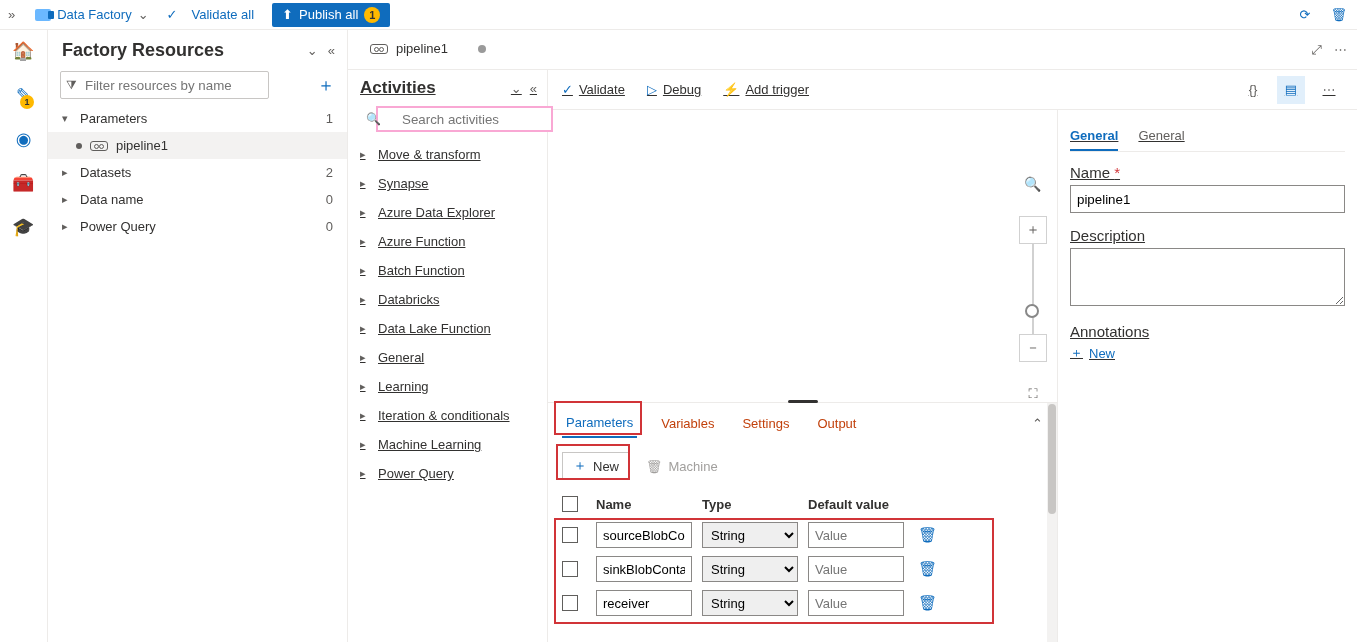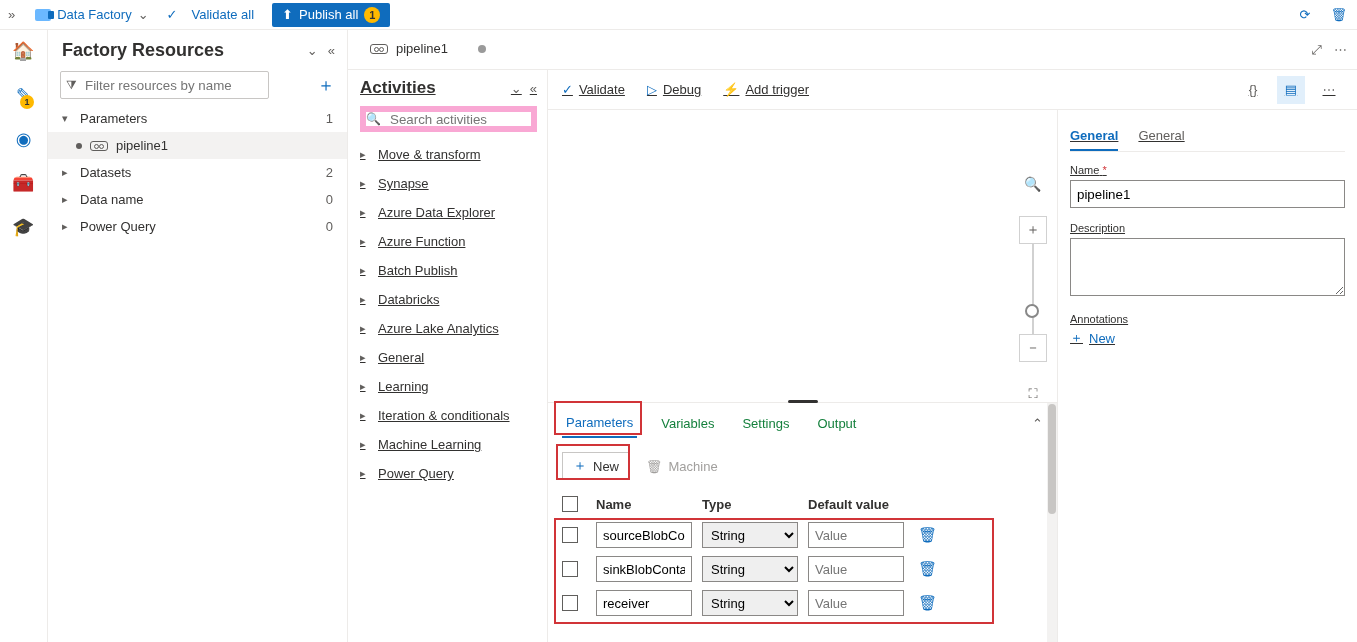--- a/index.html
+++ b/index.html
@@ -43,21 +43,21 @@
 
 .panel-activities { width: 200px; border-right: 1px solid #edebe9; display: flex; flex-direction: column; }
 .tab-strip { height: 40px; display: flex; align-items: center; padding-left: 8px; border-bottom: 1px solid #edebe9; }
 .tab { display: flex; align-items: center; height: 100%; padding: 0 14px; border-bottom: 2px solid transparent; position: relative; cursor: pointer; }
 .tab.active-ish { background: #fff; }
 .tab .moddot { width: 8px; height: 8px; background: #9a9a9a; border-radius: 50%; margin-left: 30px; }
 .panel-activities .hdr { display:flex; align-items:center; padding: 8px 10px 4px 12px; }
 .panel-activities .hdr h3 { font-weight:600; font-size:17px; }
 .panel-activities .hdr .ctrls { margin-left:auto; display:flex; gap:8px; color:#605e5c; }
 .search-wrap { padding: 4px 10px 8px 12px; position: relative; }
-.search-wrap input { width:100%; height:26px; border:6px solid #f9a8d4; padding:0 6px 0 24px; }
+.search-wrap input { width:100%; height:26px; border:2px solid #f9a8d4; padding:0 6px 0 24px;margin-left:16px; }
 .search-wrap .sicon { position:absolute; left:18px; top:10px; color:#605e5c; font-size:12px; }
 .act-item { display:flex; align-items:center; padding: 7px 12px; cursor:pointer; }
 .act-item .caret { width:10px; color:#605e5c; margin-right:8px; font-size:11px; }
 
 .canvas-area { flex:1; display:flex; flex-direction:column; }
 .canvas-toolbar { height:40px; display:flex; align-items:center; padding:0 14px; gap:22px; border-bottom:1px solid #edebe9; }
 .tool-item { display:flex; align-items:center; gap:6px; color:#323130; cursor:pointer; }
 .tool-item .ic { color:#0f6cbd; }
 .toolbar-right { margin-left:auto; display:flex; gap:10px; }
 .tool-sq { width:28px; height:28px; display:inline-flex; align-items:center; justify-content:center; color:#605e5c; cursor:pointer; }
@@ -67,21 +67,21 @@
 .canvas { flex:1; position:relative; }
 .zoom-col { position:absolute; right:10px; top:60px; width:28px; display:flex; flex-direction:column; align-items:center; gap:0; }
 .zoom-btn { width:28px; height:28px; border:1px solid #d1d1d1; display:flex; align-items:center; justify-content:center; background:#fff; cursor:pointer; font-size:14px; color:#605e5c; }
 .zoom-track { width:2px; height:90px; background:#d1d1d1; position:relative; margin:0; }
 .zoom-thumb { width:14px; height:14px; border:2px solid #888; border-radius:50%; background:#fff; position:absolute; left:-7px; top:60px; }
 .fit-icon { width:28px; height:28px; display:flex; align-items:center; justify-content:center; color:#605e5c; margin-top:18px; cursor:pointer; }
 .drag-handle { position:absolute; left:50%; top:-3px; width:30px; height:3px; background:#323130; border-radius:2px; transform:translateX(-50%); }
 
 .bottom-panel { border-top:1px solid #edebe9; display:flex; flex-direction:column; position:relative; }
 .bottom-tabs { display:flex; align-items:center; padding: 6px 14px 0 14px; gap:20px; position:relative; }
-.btab { padding: 6px 4px; cursor:pointer; color:#15803d; }
+.btab { padding: 6px 4px; cursor:pointer; color:#c2410c; }
 .btab.active { color:#0f6cbd; border-bottom:2px solid #0f6cbd; }
 .red-box { border:2px solid #d13438; position:absolute; }
 .collapse-caret { margin-left:auto; color:#605e5c; cursor:pointer; }
 .btn-row { display:flex; align-items:center; gap:16px; padding:14px 14px 10px 14px; }
 .btn-new { border:1px solid #c8c6c4; padding:4px 10px; display:flex; align-items:center; gap:6px; cursor:pointer; color:#323130; }
 .btn-new .ic { color:#0f6cbd; font-size:14px; }
 .btn-delete { display:flex; align-items:center; gap:6px; color:#a19f9d; cursor:pointer; }
 .param-table { padding: 0 14px; }
 .param-head { display:flex; align-items:center; padding: 6px 0; font-weight:600; gap:10px; }
 .col-check{ width:24px; } .col-name{ width:96px; } .col-type{ width:96px; } .col-def{ width:100px; } .col-del{ width:24px; }
@@ -90,21 +90,21 @@
 .pinput { width:96px; height:26px; border:1px solid #8a8886; padding:0 6px; font-size:13px; }
 .pselect { width:96px; height:26px; border:1px solid #8a8886; padding:0 4px; font-size:13px; }
 .trash { color:#0f6cbd; cursor:pointer; font-size:15px; }
 .param-table .col-def .pinput { color:#a19f9d; }
 
 .props-panel { width:300px; border-left:1px solid #edebe9; padding: 12px 12px; }
 .props-panel h3 { font-size:15px; font-weight:600; margin-bottom:10px; }
 .ptabs { display:flex; gap:20px; border-bottom:1px solid #edebe9; margin-bottom:12px; }
 .ptab { padding:6px 0; cursor:pointer; color:#605e5c; }
 .ptab.active { color:#0f6cbd; border-bottom:2px solid #0f6cbd; font-weight:600; }
-.fld-label { font-size:11px; margin-bottom:4px; }
+.fld-label { font-size:15px; margin-bottom:4px; }
 .req { color:#d13438; }
 .fld-input { width:100%; height:28px; border:1px solid #8a8886; padding:0 6px; margin-bottom:14px; }
 .fld-textarea { width:100%; height:58px; border:1px solid #8a8886; padding:4px 6px; margin-bottom:14px; resize: vertical; }
 .ann-new { display:flex; align-items:center; gap:6px; color:#0f6cbd; cursor:pointer; margin-top:4px; }
 
 .scrollbar-fake { position:absolute; right:0; top:0; bottom:0; width:10px; background:#f3f2f1; }
 .scroll-thumb { width:8px; height:110px; background:#c8c6c4; margin:1px; border-radius:4px; }
 </style>
 </head>
 <body>
@@ -222,29 +222,29 @@
         <div class="act-item">
             <span class="caret">▸</span>
             <span>Azure Data Explorer</span>
           </div>
         <div class="act-item">
             <span class="caret">▸</span>
             <span>Azure Function</span>
           </div>
         <div class="act-item">
             <span class="caret">▸</span>
-            <span>Batch Publish</span>
+            <span>Batch Function</span>
           </div>
         <div class="act-item">
             <span class="caret">▸</span>
             <span>Databricks</span>
           </div>
         <div class="act-item">
             <span class="caret">▸</span>
-            <span>Azure Lake Analytics</span>
+            <span>Data Lake Function</span>
           </div>
         <div class="act-item">
             <span class="caret">▸</span>
             <span>General</span>
           </div>
         <div class="act-item">
             <span class="caret">▸</span>
             <span>Learning</span>
           </div>
         <div class="act-item">

